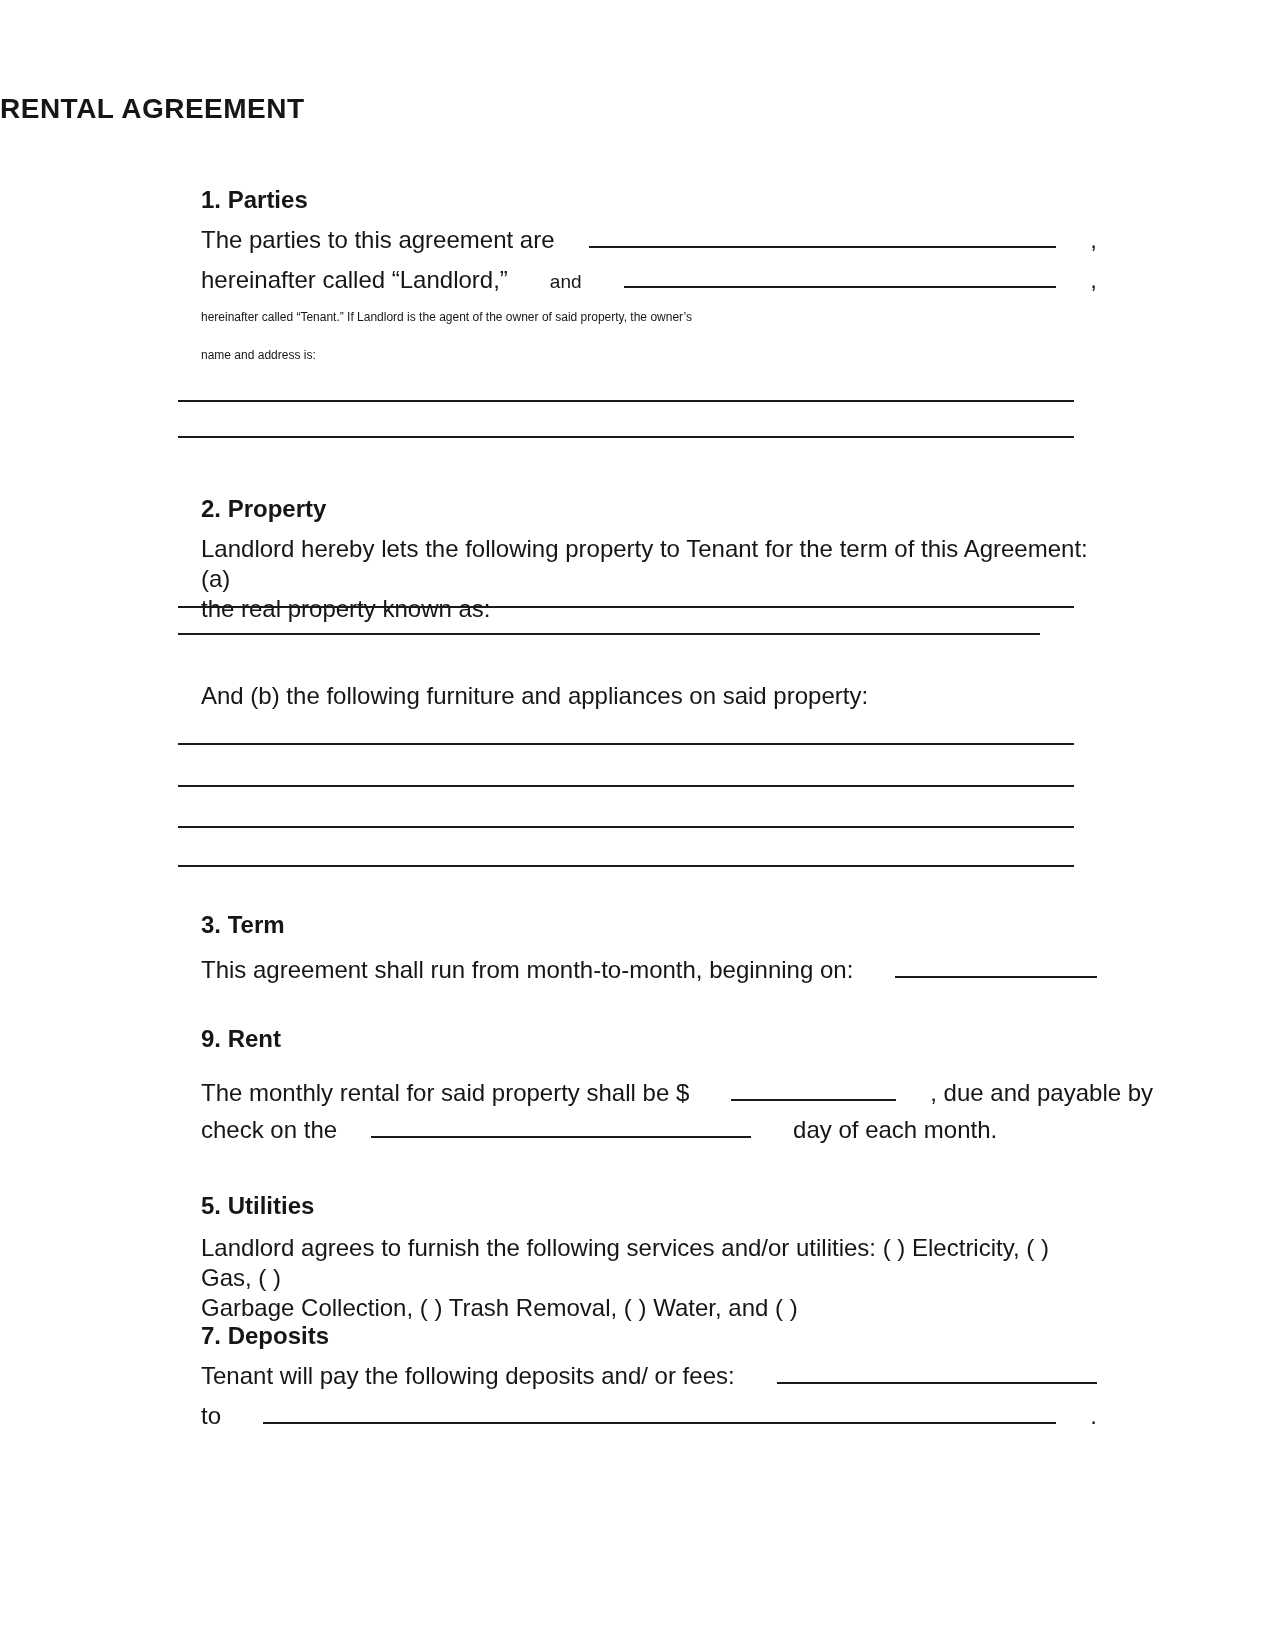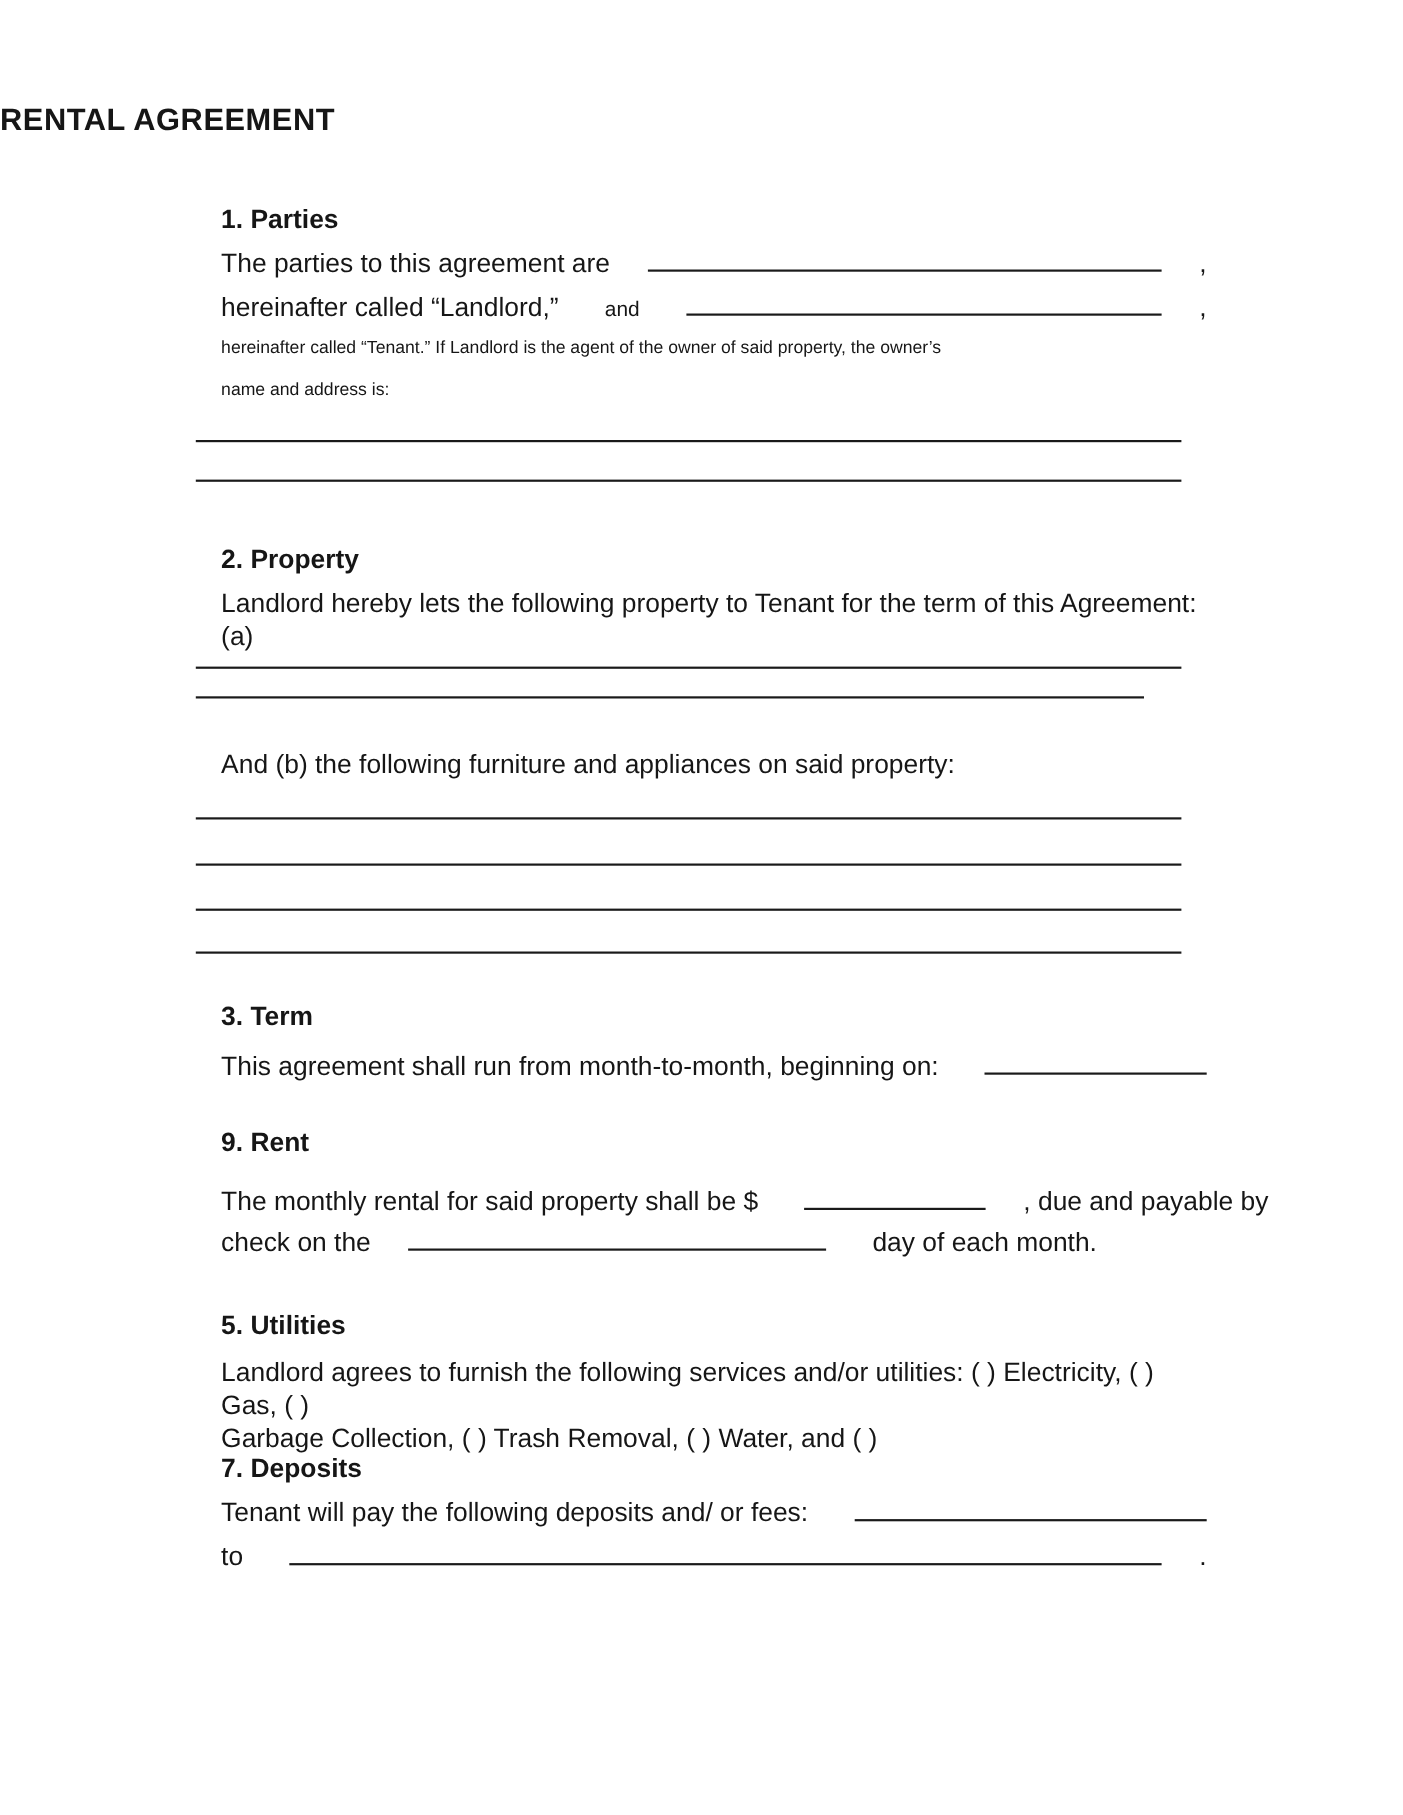--- a/index.html
+++ b/index.html
@@ -13,21 +13,21 @@
   }
   .title{
     position:absolute;left:0;top:92px;width:1275px;
     text-align:left;
     font-size:28px;font-weight:bold;line-height:34px;
     letter-spacing:0.5px;
   }
   .block{position:absolute;left:169px;width:896px;margin-left:32px;}
   .h{font-size:24px;font-weight:bold;line-height:30px;}
   .t24{font-size:24px;line-height:30px;}
-  .t20{font-size:16px;line-height:30px;}
+  .t20{font-size:12px;line-height:30px;}
   .para-line{display:block;}
   .flexline{display:flex;align-items:baseline;gap:34px;}
   .flexline > span.txt{white-space:nowrap;flex:0 0 auto;}
   .blank{
     border-bottom:2px solid #1a1a1a;
     height:0;
     margin-bottom:-4px;
   }
   .fill{flex:1 1 auto;}
   .w165{flex:0 0 165px;}
@@ -65,20 +65,21 @@
   <div class="block t20" style="top:302px">hereinafter called “Tenant.”  If Landlord is the agent of the owner of said property, the owner’s</div>
   <div class="block t20" style="top:340px">name and address is:</div>
 
   <div class="rule" style="top:400px;width:896px"></div>
   <div class="rule" style="top:436px;width:896px"></div>
 
   <div class="block h" style="top:494px">2. Property</div>
 
   <div class="block t24" style="top:534px">
     <span class="para-line">Landlord hereby lets the following property to Tenant for the term of this Agreement: (a)</span>
+    <span class="para-line">the real property known as:</span>
   </div>
 
   <div class="rule" style="top:606px;width:896px"></div>
   <div class="rule" style="top:633px;width:862px"></div>
 
   <div class="block t24" style="top:681px">And (b) the following furniture and appliances on said property:</div>
 
   <div class="rule" style="top:743px;width:896px"></div>
   <div class="rule" style="top:785px;width:896px"></div>
   <div class="rule" style="top:826px;width:896px"></div>

